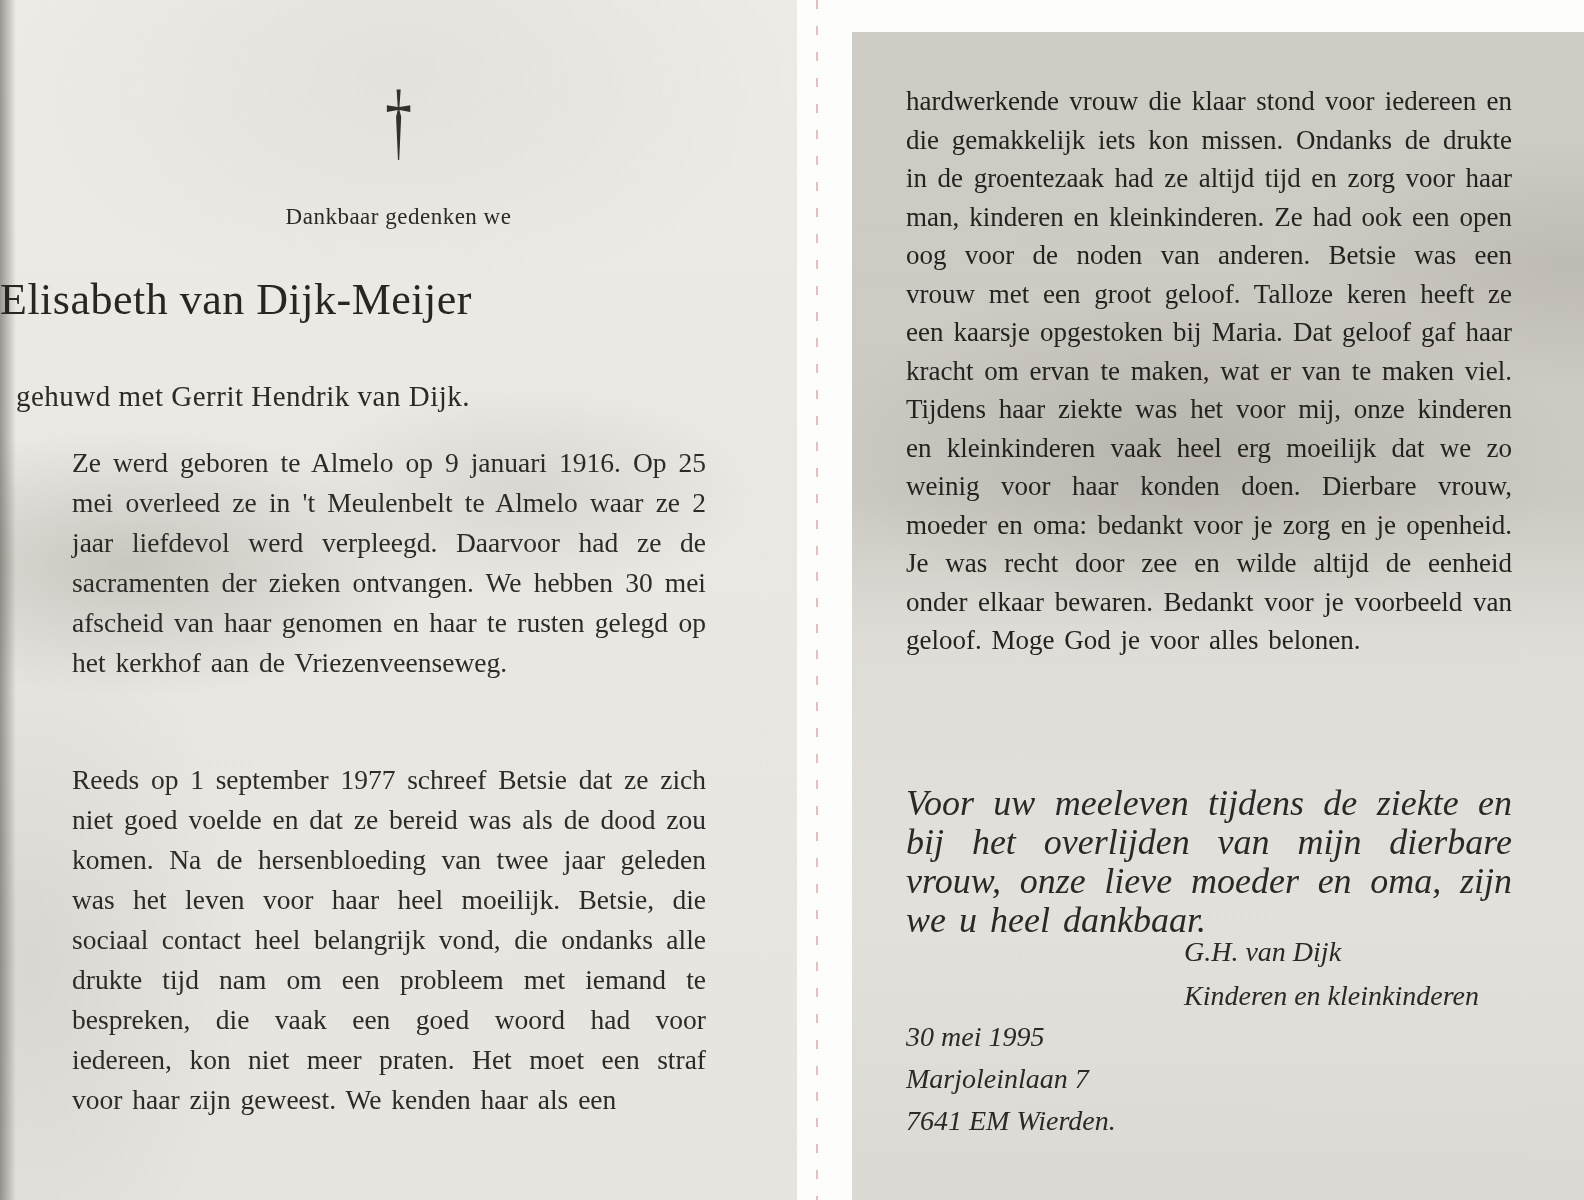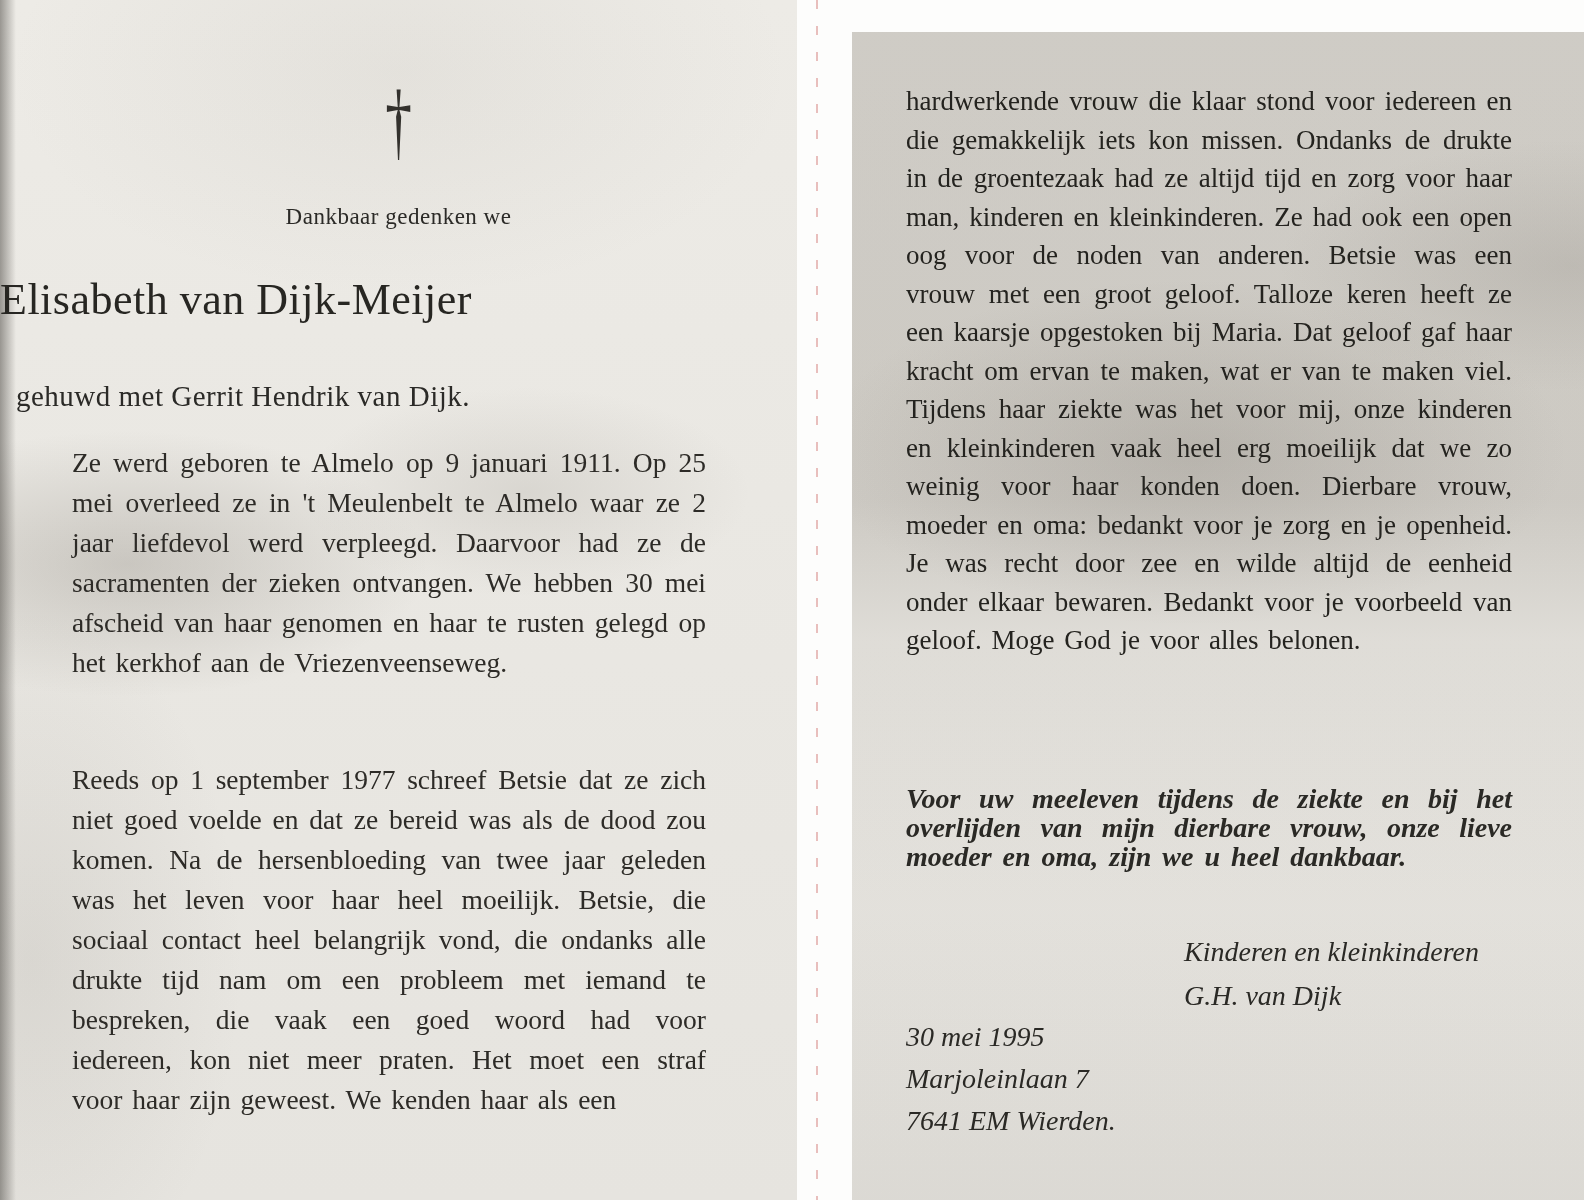--- a/index.html
+++ b/index.html
@@ -83,25 +83,24 @@
     pointer-events: none;
   }
   .para-main {
     position: absolute; left: 54px; top: 50px; width: 606px;
     font-size: 27px; line-height: 38.5px;
     text-align: justify; word-spacing: 3px;
     color: #24231f;
   }
   .para-thanks {
     position: absolute; left: 54px; top: 752px; width: 606px;
-    font-size: 28px; line-height: 29px;
+    font-size: 36px; line-height: 39px;
     font-style: italic; word-spacing: 4px;
     text-align: justify;
     color: #2a2925;
-    font-weight: bold;
   }
   .signature {
     position: absolute; left: 332px; top: 898px;
     font-size: 28px; line-height: 44px;
     font-style: italic; color: #2a2925;
   }
   .colophon {
     position: absolute; left: 54px; top: 984px;
     font-size: 28px; line-height: 42px;
     font-style: italic; color: #2a2925;
@@ -110,32 +109,32 @@
 </head>
 <body>
 
 <div class="scan">
 
   <div class="page page-left">
     <div class="cross">†</div>
     <div class="intro">Dankbaar gedenken we</div>
     <div class="name">Elisabeth van Dijk-Meijer</div>
     <div class="subtitle">gehuwd met Gerrit Hendrik van Dijk.</div>
-    <div class="para para-1">Ze werd geboren te Almelo op 9 januari 1911. Op 25 mei overleed ze in 't Meulenbelt te Almelo waar ze 2 jaar liefdevol werd verpleegd. Daarvoor had ze de sacramenten der zieken ontvangen. We hebben 30 mei afscheid van haar genomen en haar te rusten gelegd op het kerkhof aan de Vriezenveenseweg.</div>
+    <div class="para para-1">Ze werd geboren te Almelo op 9 januari 1916. Op 25 mei overleed ze in 't Meulenbelt te Almelo waar ze 2 jaar liefdevol werd verpleegd. Daarvoor had ze de sacramenten der zieken ontvangen. We hebben 30 mei afscheid van haar genomen en haar te rusten gelegd op het kerkhof aan de Vriezenveenseweg.</div>
     <div class="para para-2">Reeds op 1 september 1977 schreef Betsie dat ze zich niet goed voelde en dat ze bereid was als de dood zou komen. Na de hersenbloeding van twee jaar geleden was het leven voor haar heel moeilijk. Betsie, die sociaal contact heel belangrijk vond, die ondanks alle drukte tijd nam om een probleem met iemand te bespreken, die vaak een goed woord had voor iedereen, kon niet meer praten. Het moet een straf voor haar zijn geweest. We kenden haar als een</div>
   </div>
 
   <div class="gutter-mark"></div>
 
   <div class="page page-right">
     <div class="para-main">hardwerkende vrouw die klaar stond voor iedereen en die gemakkelijk iets kon missen. Ondanks de drukte in de groentezaak had ze altijd tijd en zorg voor haar man, kinderen en kleinkinderen. Ze had ook een open oog voor de noden van anderen. Betsie was een vrouw met een groot geloof. Talloze keren heeft ze een kaarsje opgestoken bij Maria. Dat geloof gaf haar kracht om ervan te maken, wat er van te maken viel. Tijdens haar ziekte was het voor mij, onze kinderen en kleinkinderen vaak heel erg moeilijk dat we zo weinig voor haar konden doen. Dierbare vrouw, moeder en oma: bedankt voor je zorg en je openheid. Je was recht door zee en wilde altijd de eenheid onder elkaar bewaren. Bedankt voor je voorbeeld van geloof. Moge God je voor alles belonen.</div>
     <div class="para-thanks">Voor uw meeleven tijdens de ziekte en bij het overlijden van mijn dierbare vrouw, onze lieve moeder en oma, zijn we u heel dankbaar.</div>
     <div class="signature">
+      <div>G.H. van Dijk</div>
       <div>Kinderen en kleinkinderen</div>
-      <div>G.H. van Dijk</div>
     </div>
     <div class="colophon">
       <div>30 mei 1995</div>
       <div>Marjoleinlaan 7</div>
       <div>7641 EM Wierden.</div>
     </div>
   </div>
 
 </div>
 

